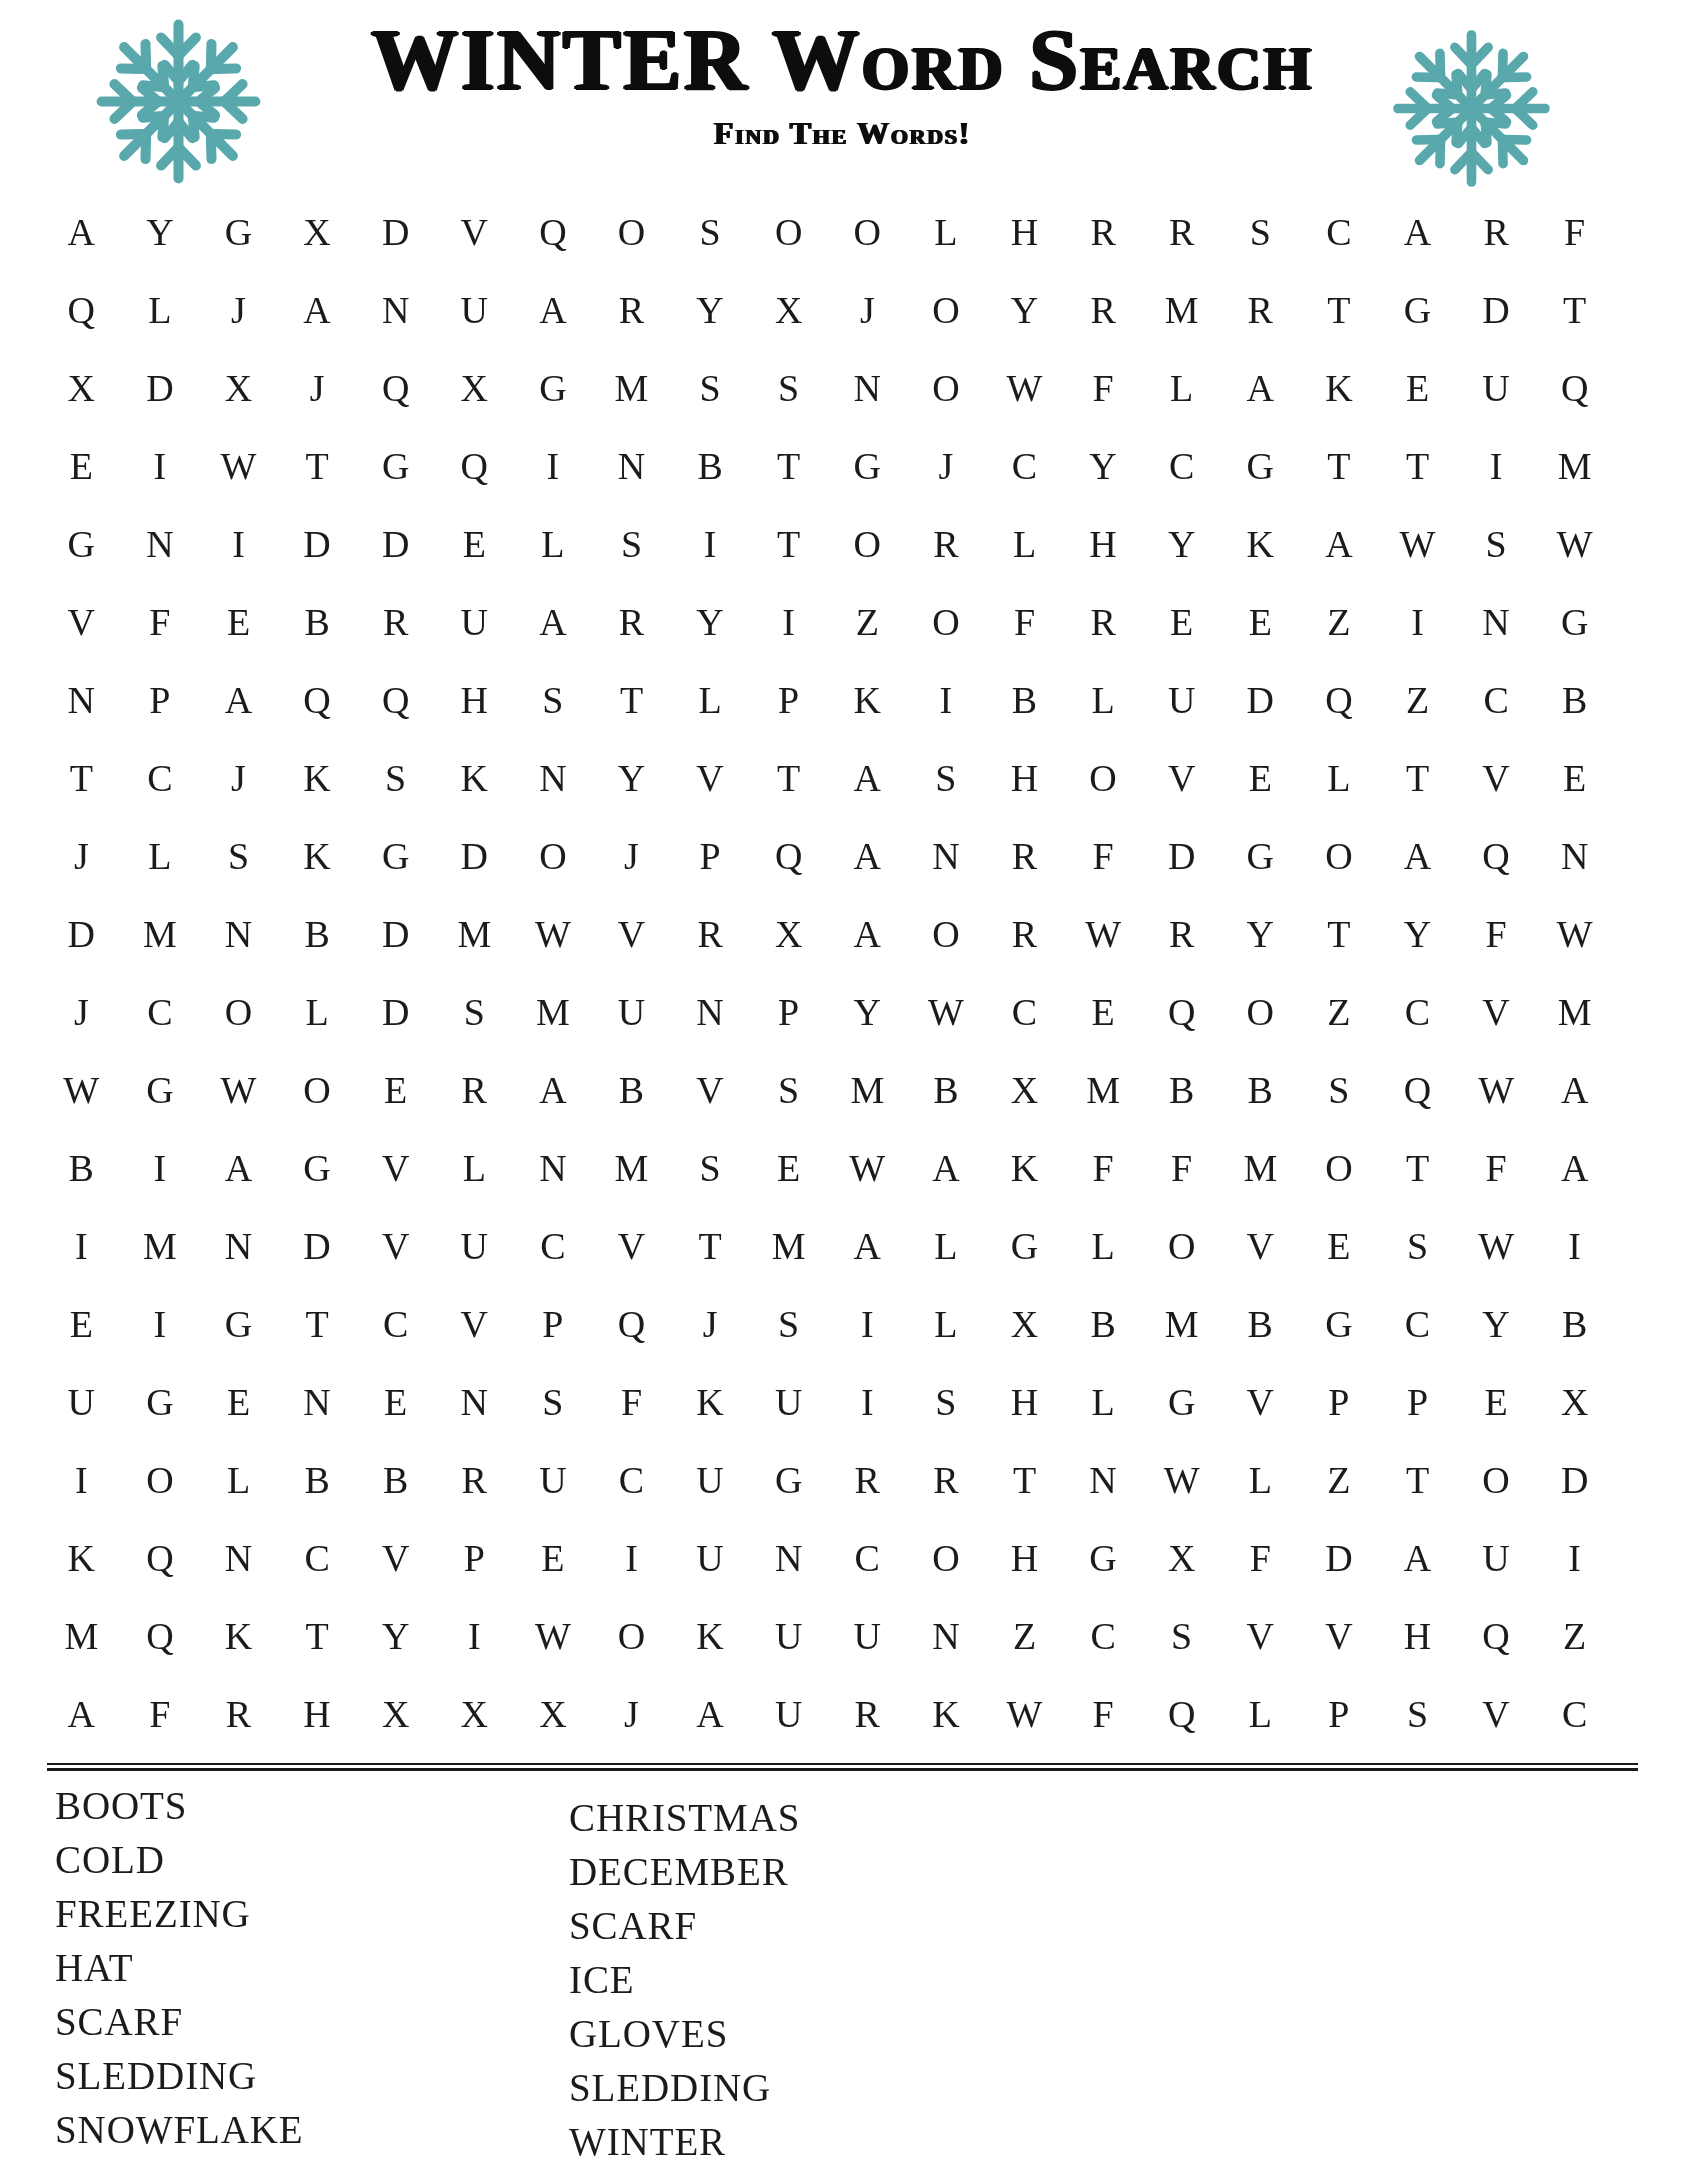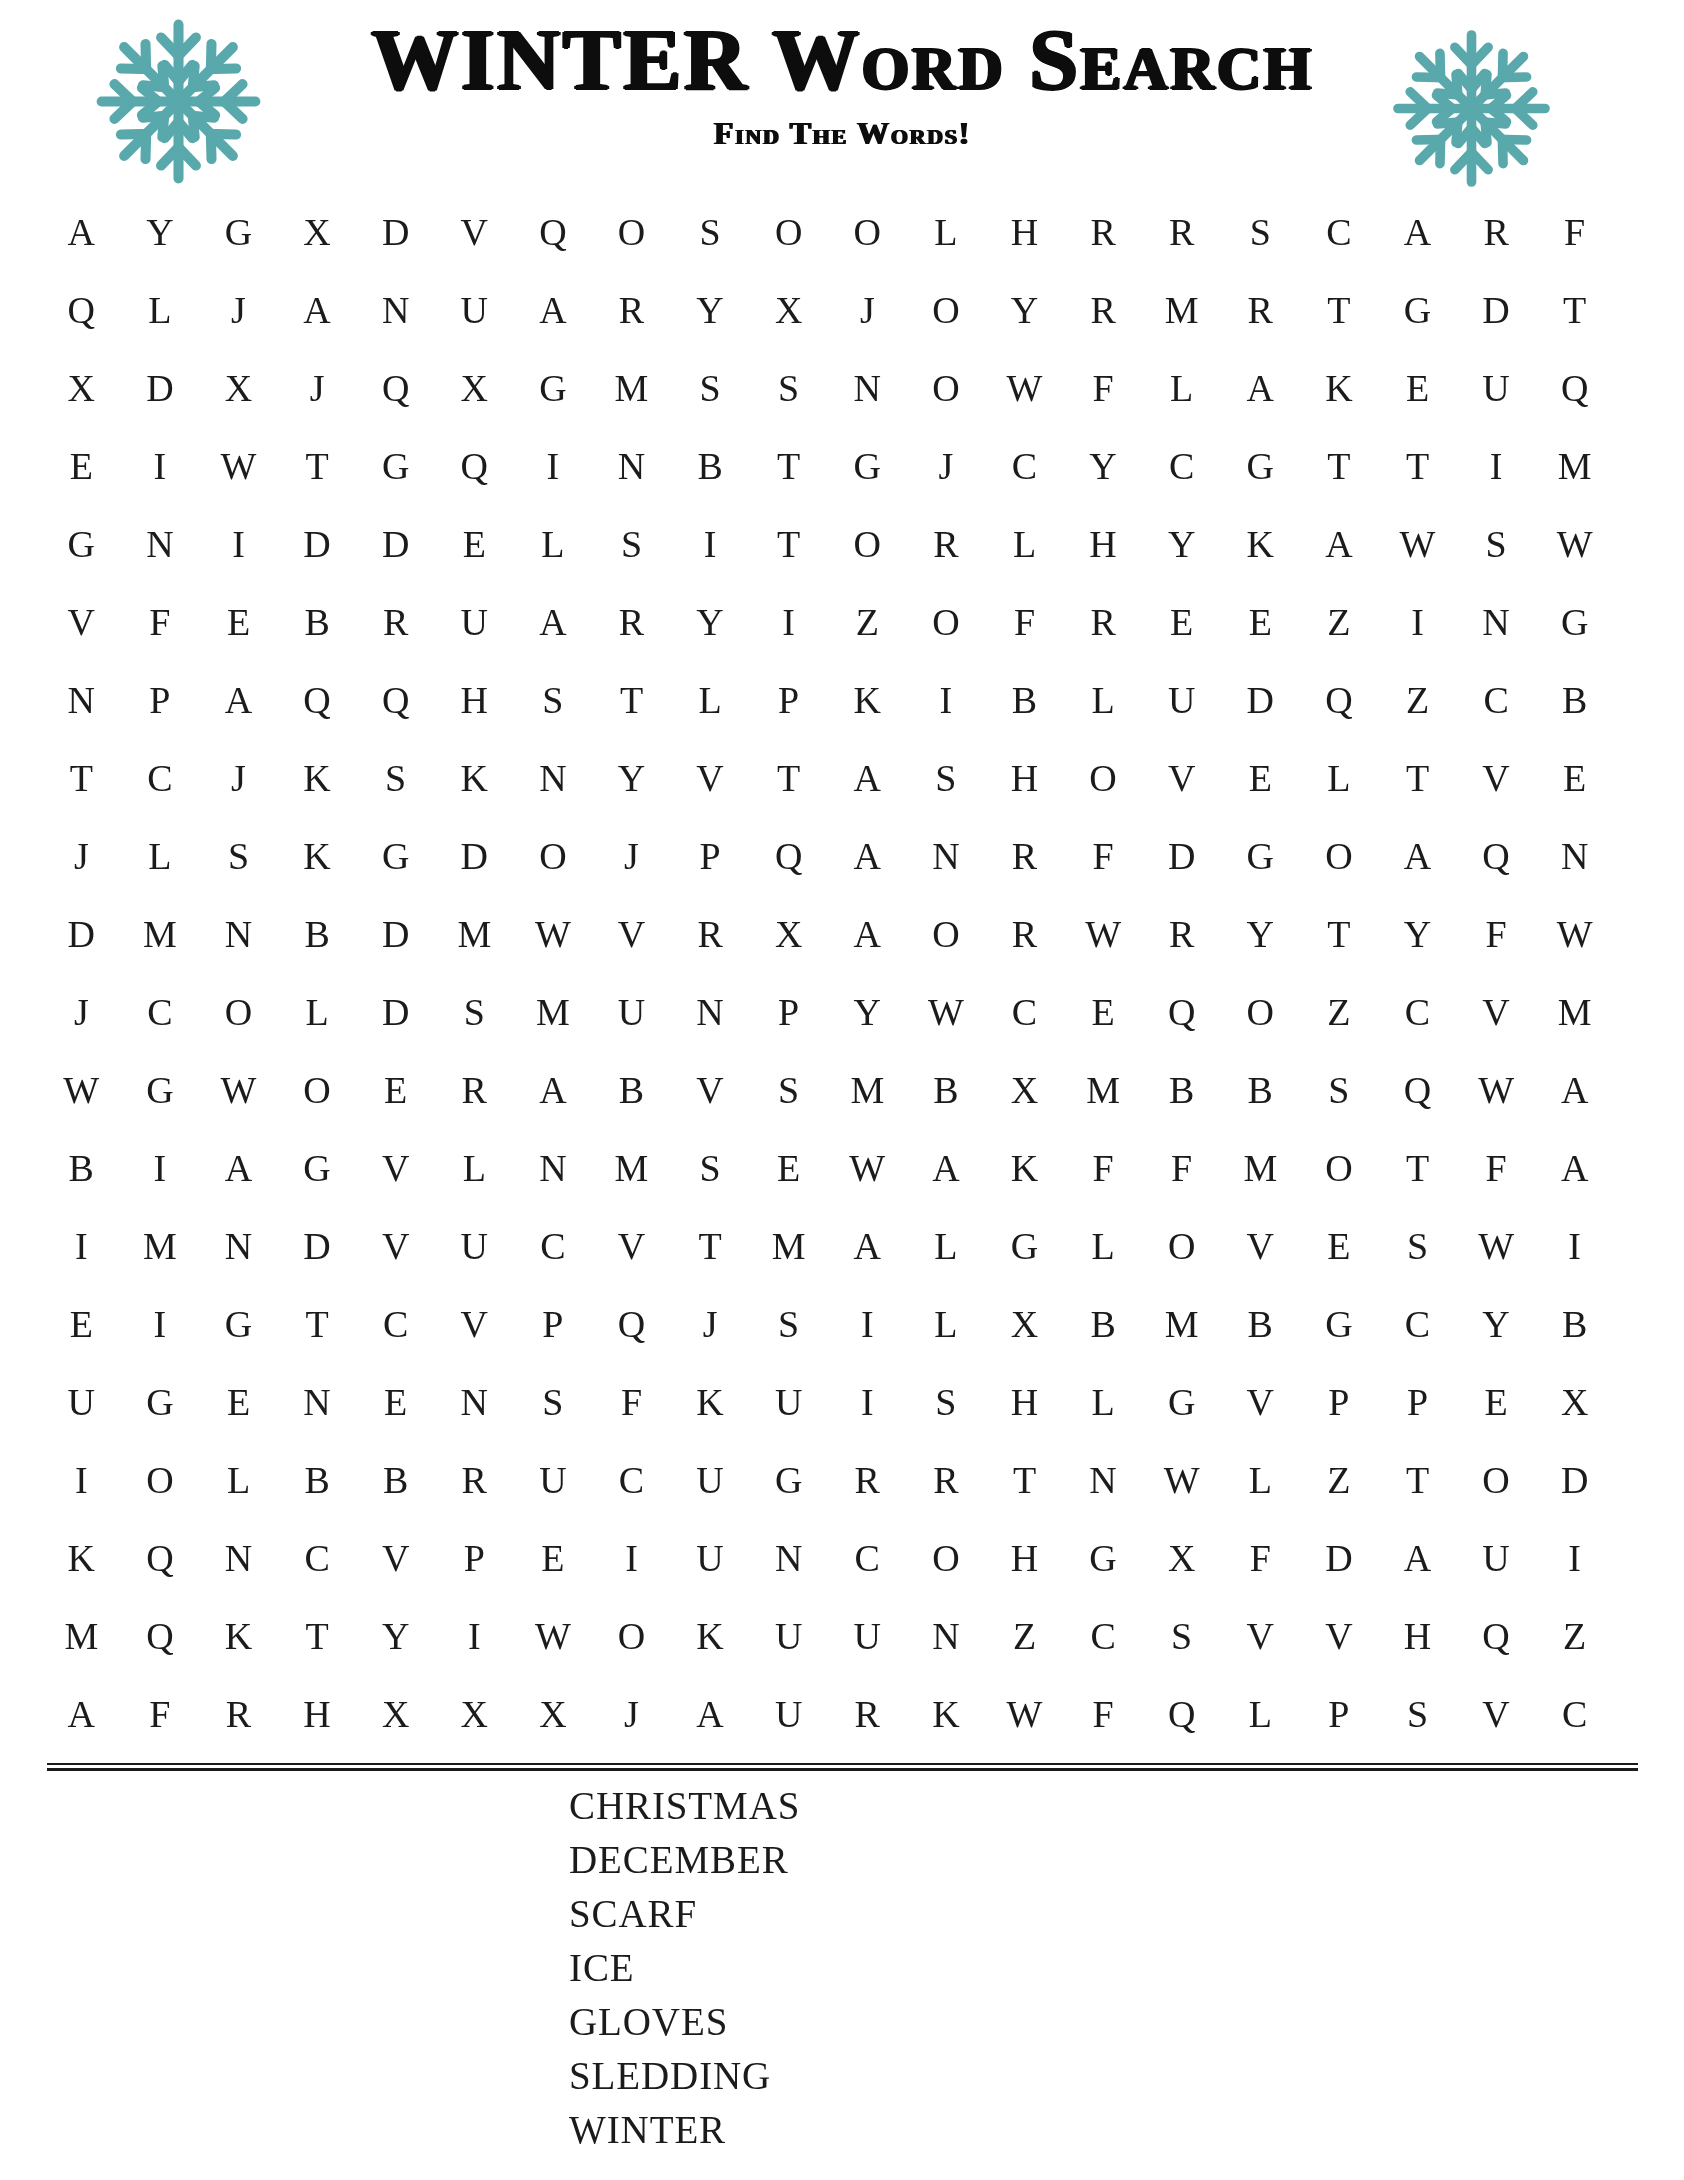--- a/index.html
+++ b/index.html
@@ -71,21 +71,21 @@
     border-top:2.6px solid #1a1a1a;
     border-bottom:3.4px solid #1a1a1a;
   }
 
   
   .word-column{
     position:absolute;
     top:1779px;
   }
   .wc-0{left:55px;}
-  .wc-1{left:569px;}
+  .wc-1{left:569px;margin-top:12px;}
   .wc-2{left:1087px;}
   .word{
     height:54px;line-height:54px;
     font-size:39px;
     letter-spacing:0.9px;
     white-space:nowrap;
     color:var(--ink);
   }
 </style>
 </head>
@@ -524,20 +524,29 @@
       <span class="cell">Q</span>
       <span class="cell">L</span>
       <span class="cell">P</span>
       <span class="cell">S</span>
       <span class="cell">V</span>
       <span class="cell">C</span>
     </div>
 
   <div class="divider"></div>
 
+  <div class="word-column wc-0">
+      <div class="word">BOOTS</div>
+      <div class="word">COLD</div>
+      <div class="word">FREEZING</div>
+      <div class="word">HAT</div>
+      <div class="word">SCARF</div>
+      <div class="word">SLEDDING</div>
+      <div class="word">SNOWFLAKE</div>
+    </div>
   <div class="word-column wc-1">
       <div class="word">CHRISTMAS</div>
       <div class="word">DECEMBER</div>
       <div class="word">SCARF</div>
       <div class="word">ICE</div>
       <div class="word">GLOVES</div>
       <div class="word">SLEDDING</div>
       <div class="word">WINTER</div>
     </div>
 

